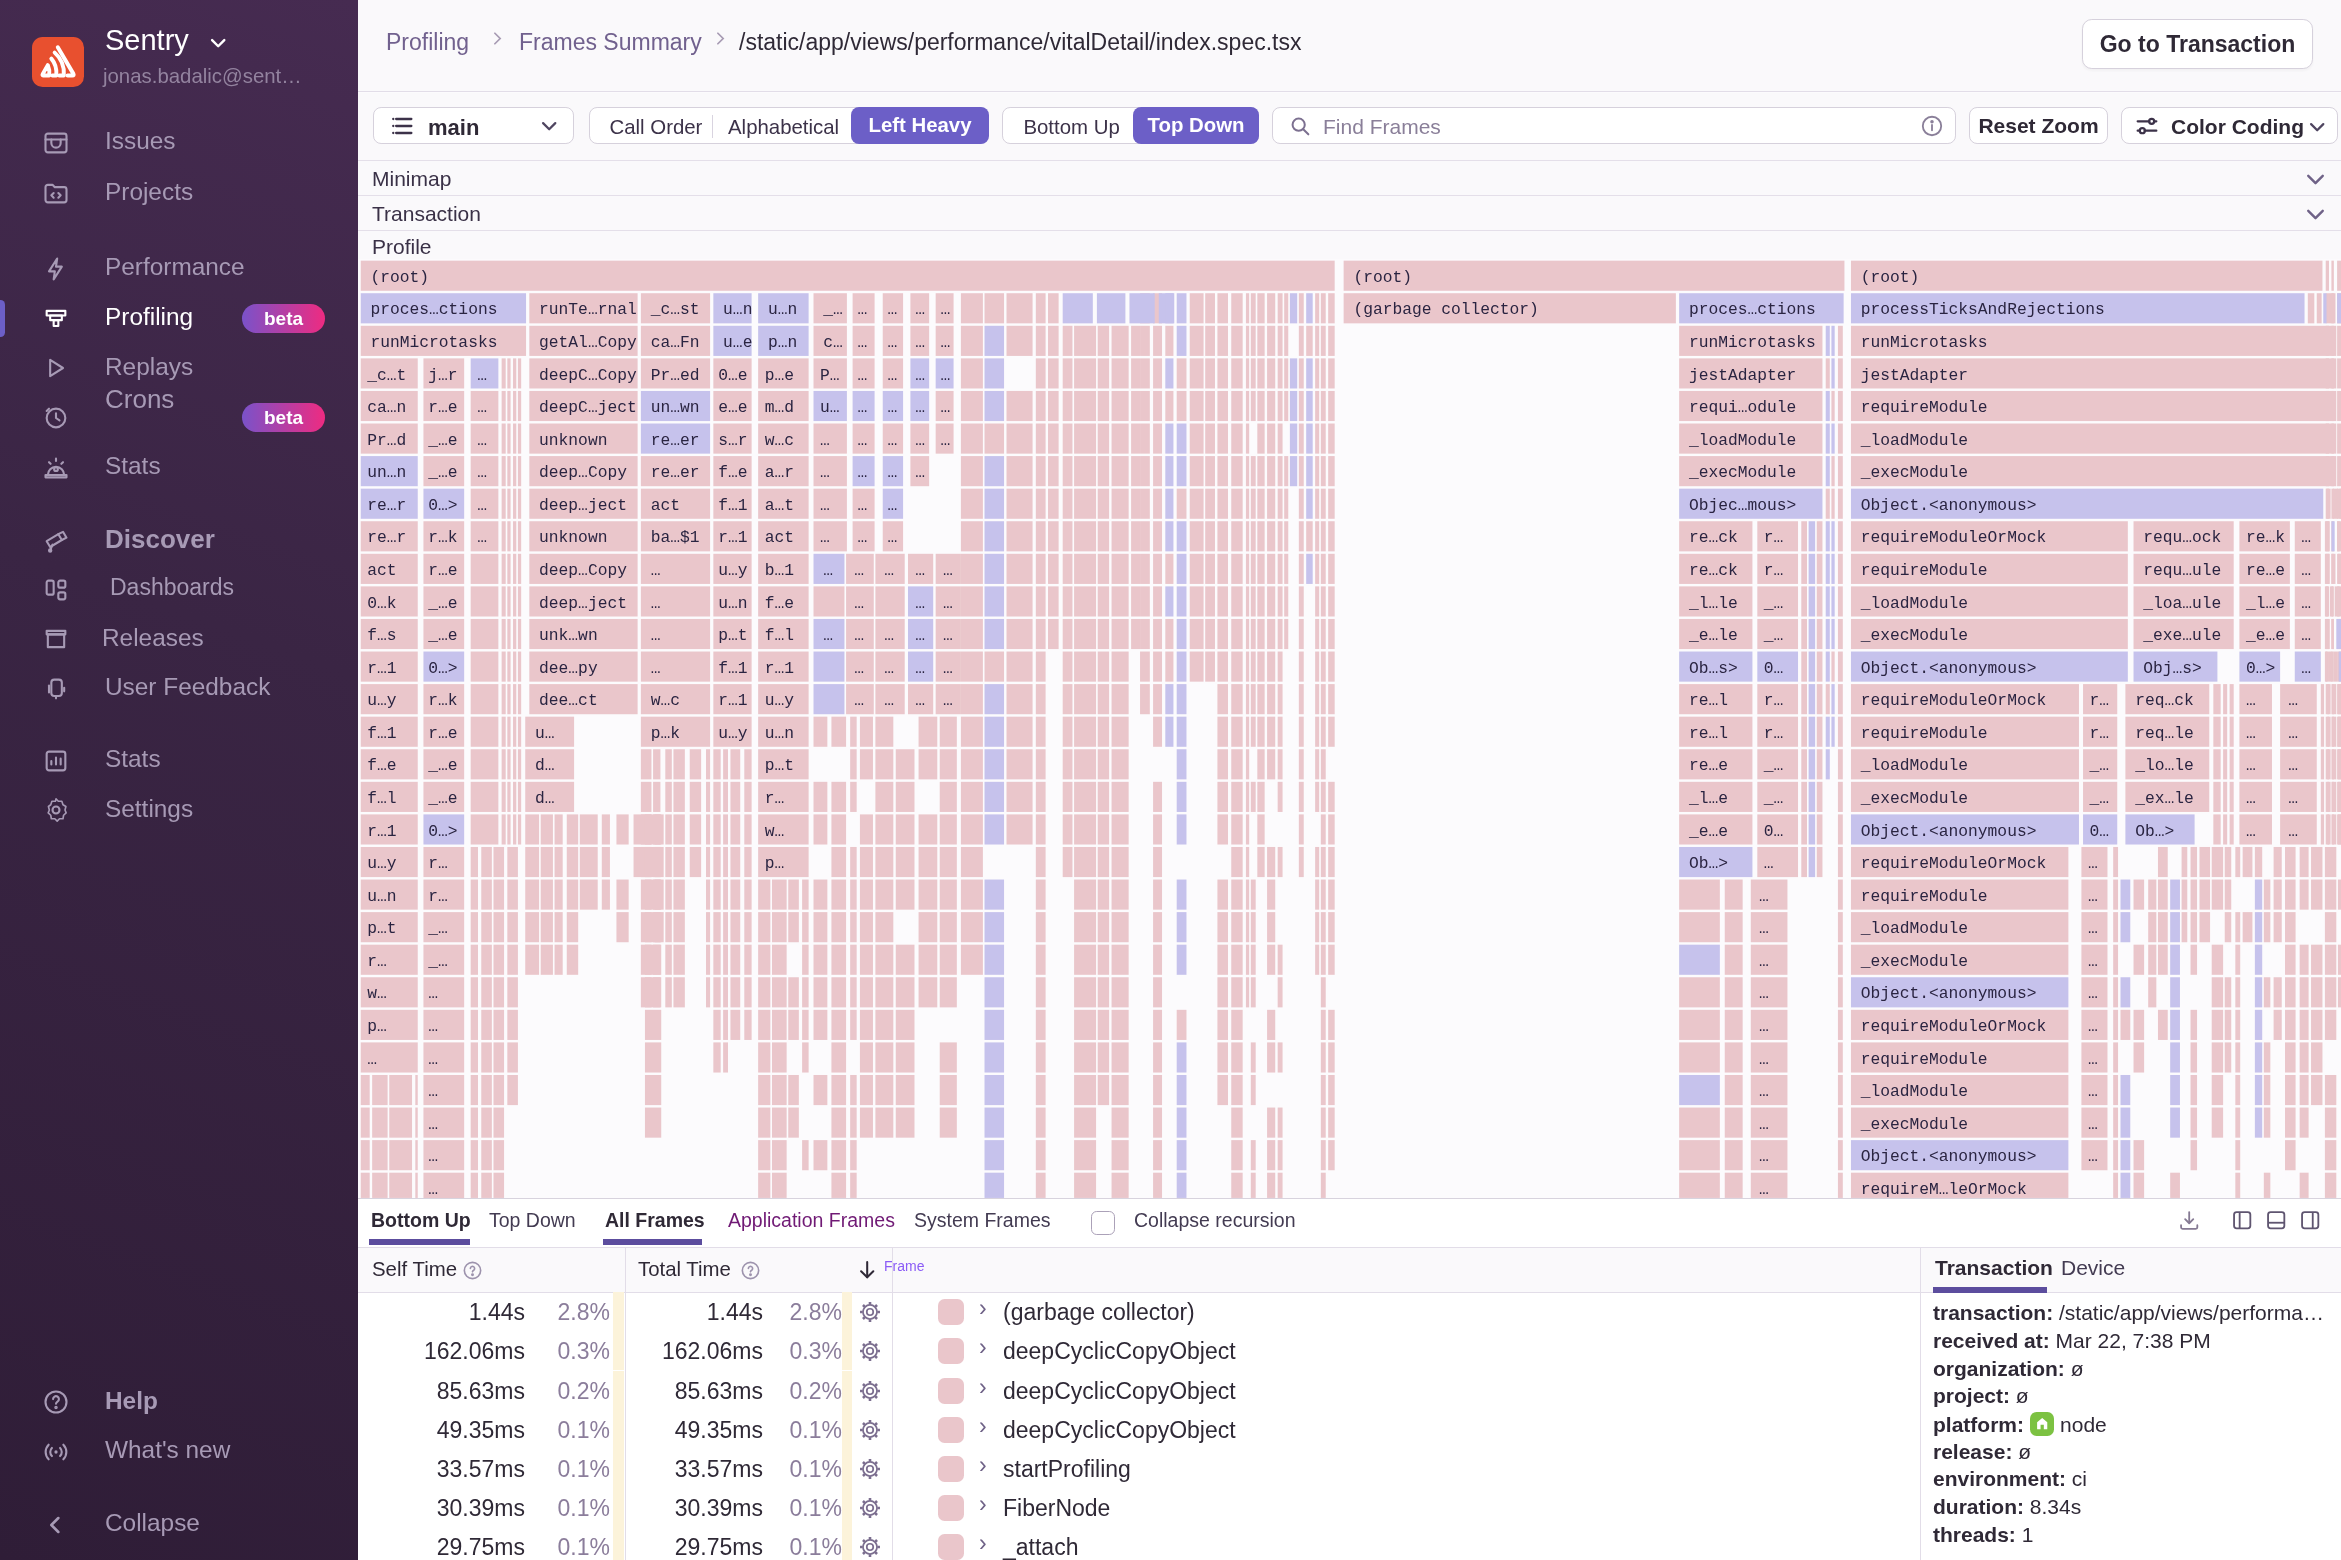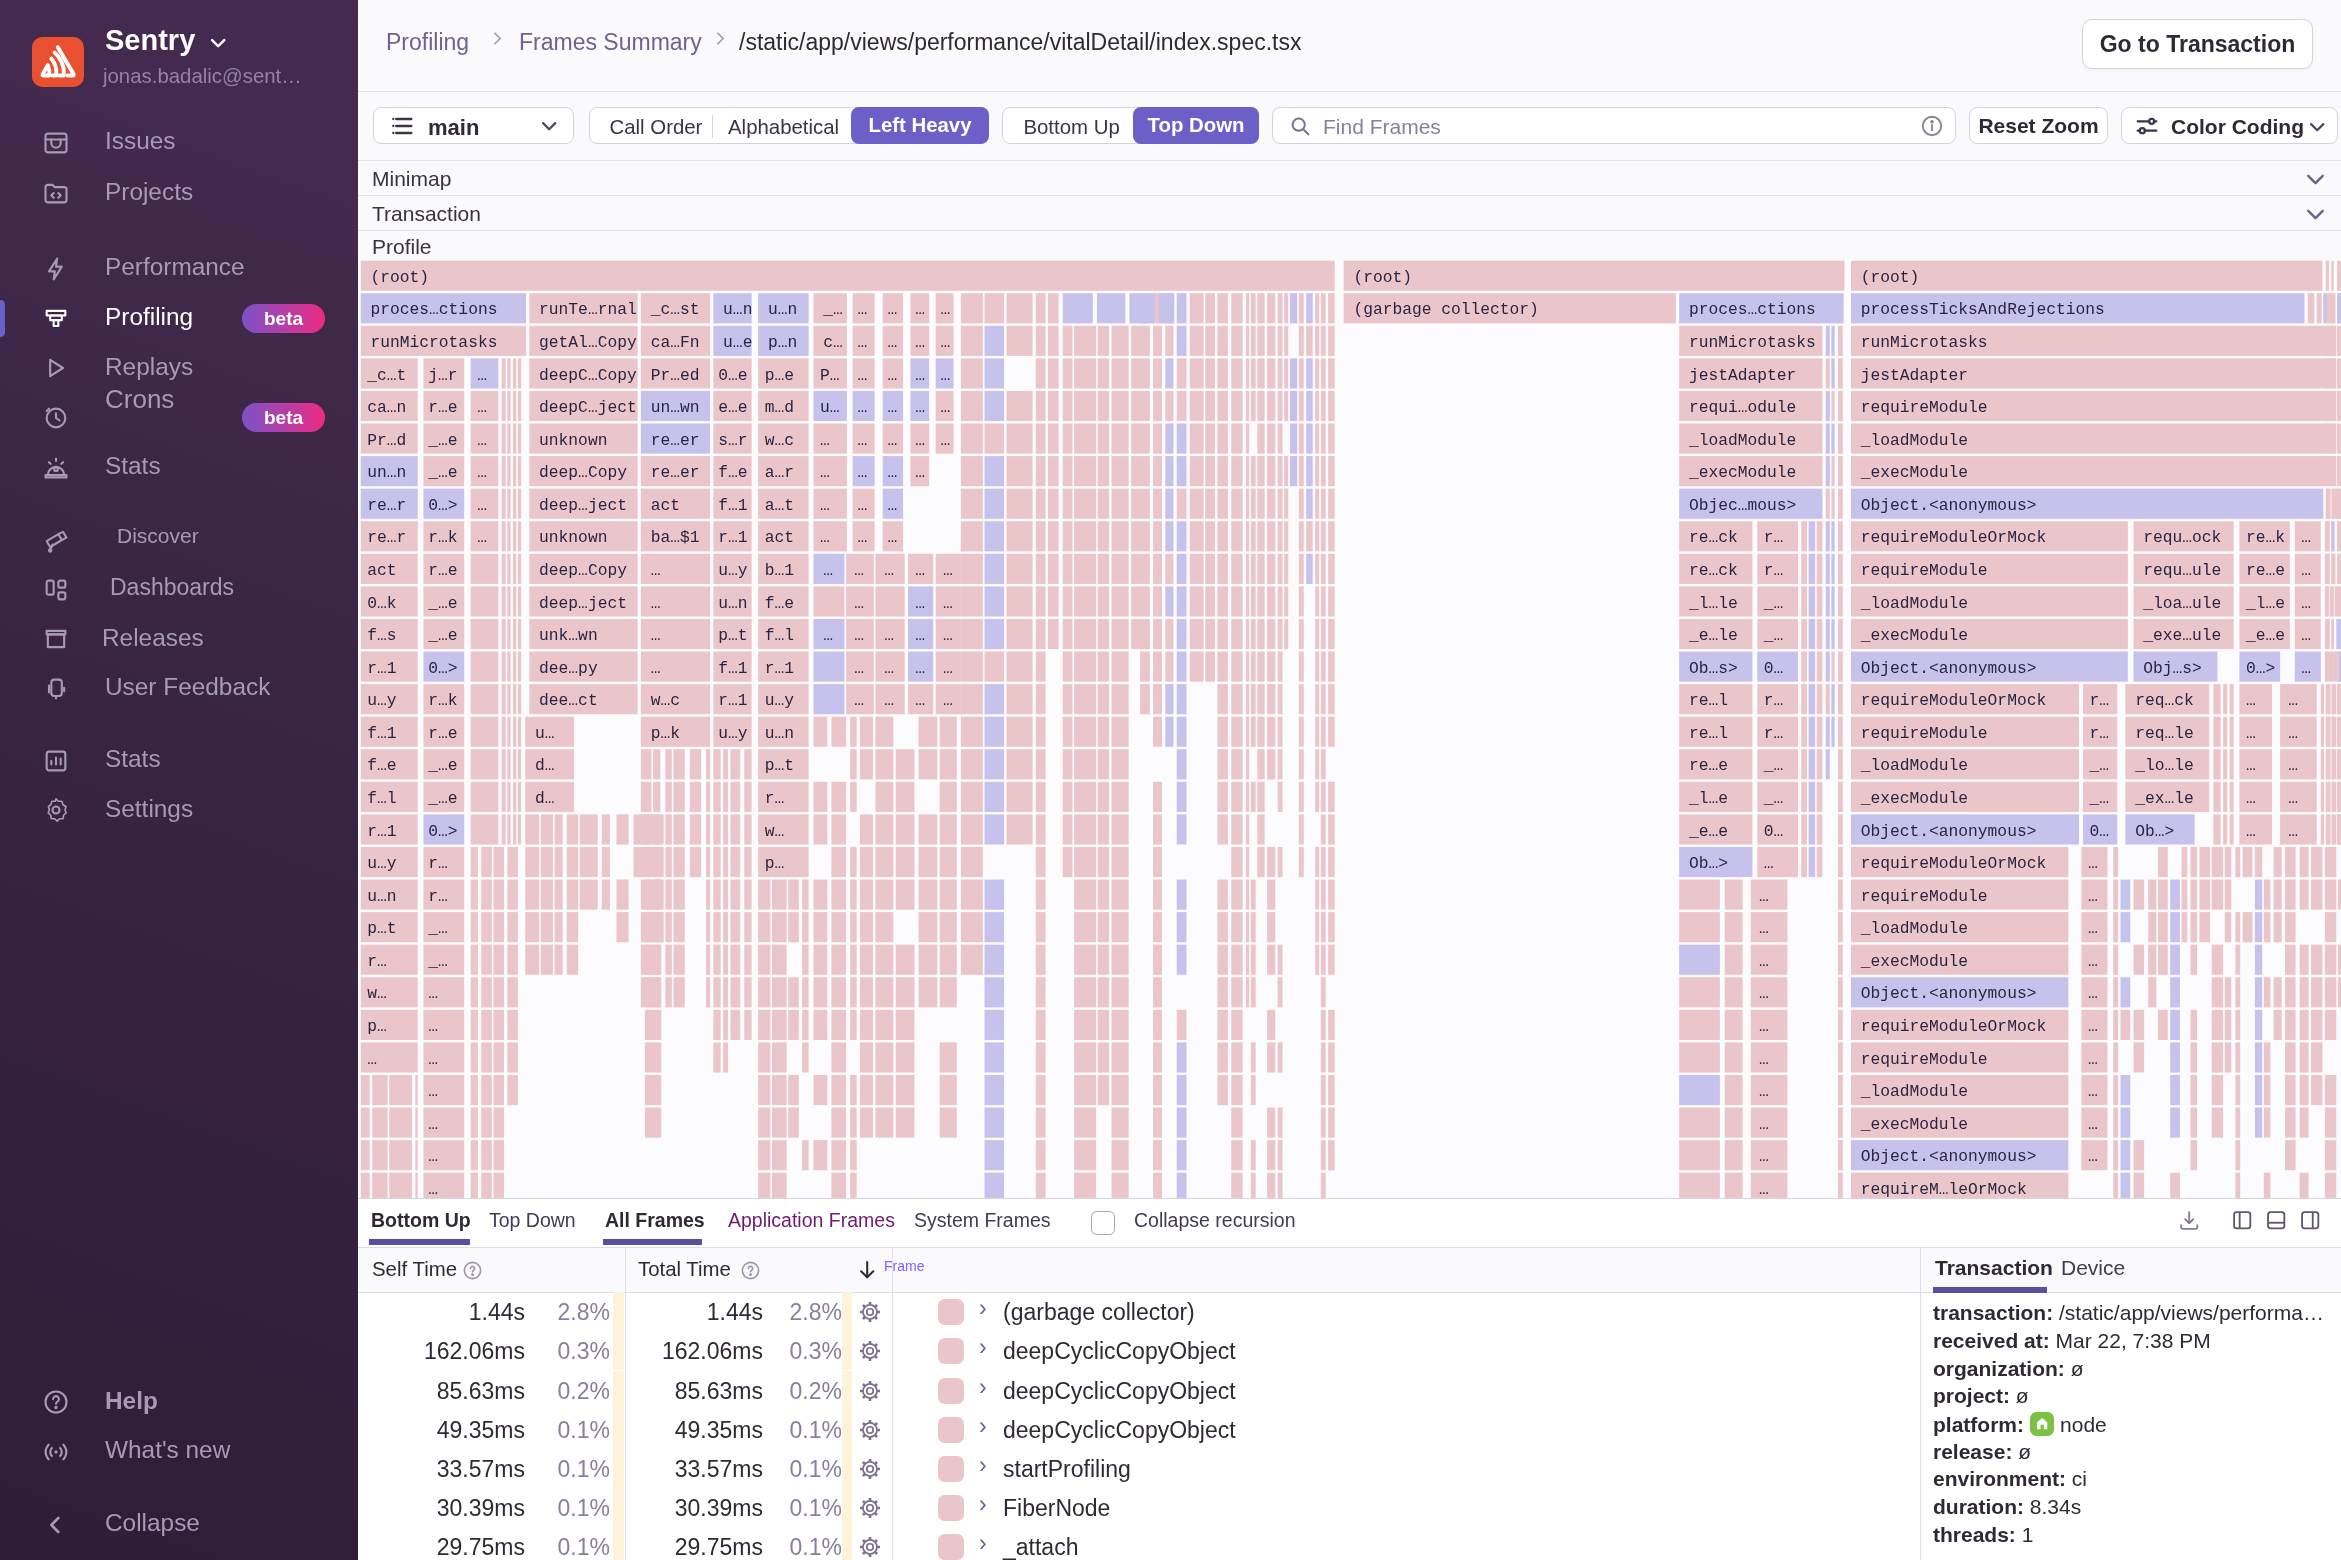--- a/index.html
+++ b/index.html
@@ -2186,21 +2186,21 @@
 <div style="position:absolute;left:1933px;top:1523px;font-size:21px;color:#2f2936;white-space:nowrap"><b>threads:</b> 1</div>
 
 <div class="abs" style="left:0;top:0;width:358px;height:1560px;background:linear-gradient(200deg,#462b51 0%,#3a2544 40%,#2f1d37 100%)">
 <div style="position:absolute;left:32px;top:37px;width:52px;height:50px;border-radius:10.6px;background:#e8502f">
 <svg width="52" height="50" viewBox="0 0 24 24" fill="none" stroke="#fff" stroke-width="1.9" stroke-linecap="round" stroke-linejoin="round">
 <path d="M11.9 4.9 L19.4 17.7 Q19.8 18.5 18.9 18.5 L16.6 18.5"></path>
 <path d="M10.4 7.5 Q15.3 11.8 14.8 18.5 L12.6 18.5"></path>
 <path d="M8.8 10.4 Q11.6 13.6 11.2 18.5 L9.3 18.5"></path>
 <path d="M7.1 13.5 Q8.1 15.8 7.8 18.5 L5.0 18.5 Q4.3 18.4 4.7 17.7 Z"></path>
 </svg></div>
-<span style="position:absolute;left:105px;top:24.4px;font-size:29px;font-weight:700;color:#fff">Sentry</span>
+<span style="position:absolute;left:105px;top:24.4px;font-size:29px;font-weight:400;color:#fff">Sentry</span>
 <span style="position:absolute;left:206px;top:31px"><svg width="24.4" height="24.4" viewBox="0 0 24 24" fill="none" stroke="#fff" stroke-width="2.4" stroke-linecap="round" stroke-linejoin="round">
         <path d="M6 9l6 6 6-6"></path>
       </svg></span>
 <span style="position:absolute;left:103px;top:65px;font-size:20.4px;color:#93839f">jonas.badalic@sent…</span>
 <span style="position:absolute;left:42px;top:129px;color:#a79ab5"><svg width="28" height="28" viewBox="0 0 24 24" fill="none" stroke="currentColor" stroke-width="1.8" stroke-linecap="round" stroke-linejoin="round">
         <rect x="3" y="4" width="18" height="16" rx="2"></rect>
         <path d="M3 9h18"></path>
         <path d="M8 9v3a4 4 0 0 0 8 0V9"></path>
       </svg></span>
     <span style="position:absolute;left:105px;top:127px;font-size:24.4px;color:#a79ab5;font-weight:400;">Issues</span>
@@ -2239,21 +2239,21 @@
         <circle cx="12" cy="13" r="1.6"></circle>
         <path d="M12 4v2M6 7l1.4 1.4M18 7l-1.4 1.4"></path>
       </svg></span>
     <span style="position:absolute;left:105px;top:452px;font-size:24.4px;color:#a79ab5;font-weight:400;">Stats</span>
 <span style="position:absolute;left:42px;top:526px;color:#a79ab5"><svg width="28" height="28" viewBox="0 0 24 24" fill="none" stroke="currentColor" stroke-width="1.8" stroke-linecap="round" stroke-linejoin="round">
         <path d="M4 13l10-6 3 5-10 6z"></path>
         <path d="M14 7l4-2 3 5-4 2"></path>
         <path d="M9 16l-2 5"></path>
         <circle cx="7" cy="21" r="1"></circle>
       </svg></span>
-    <span style="position:absolute;left:105px;top:524px;font-size:21px;color:#a79ab5;font-weight:400;margin-left:12px;">Discover</span>
+    <span style="position:absolute;left:105px;top:524px;font-size:26px;color:#a79ab5;font-weight:700;">Discover</span>
 <span style="position:absolute;left:42px;top:576px;color:#a79ab5"><svg width="28" height="28" viewBox="0 0 24 24" fill="none" stroke="currentColor" stroke-width="1.8" stroke-linecap="round" stroke-linejoin="round">
         <rect x="4" y="4" width="6" height="12" rx="1.5"></rect>
         <rect x="14" y="4" width="6" height="6" rx="1.5"></rect>
         <rect x="14" y="14" width="6" height="6" rx="1.5"></rect>
       </svg></span>
     <span style="position:absolute;left:110px;top:574px;font-size:23px;color:#a79ab5;font-weight:400;">Dashboards</span>
 <span style="position:absolute;left:42px;top:625px;color:#a79ab5"><svg width="28" height="28" viewBox="0 0 24 24" fill="none" stroke="currentColor" stroke-width="1.8" stroke-linecap="round" stroke-linejoin="round">
         <path d="M5 8h14v11H5z"></path>
         <path d="M4 5h16v3H4z"></path>
       </svg></span>

